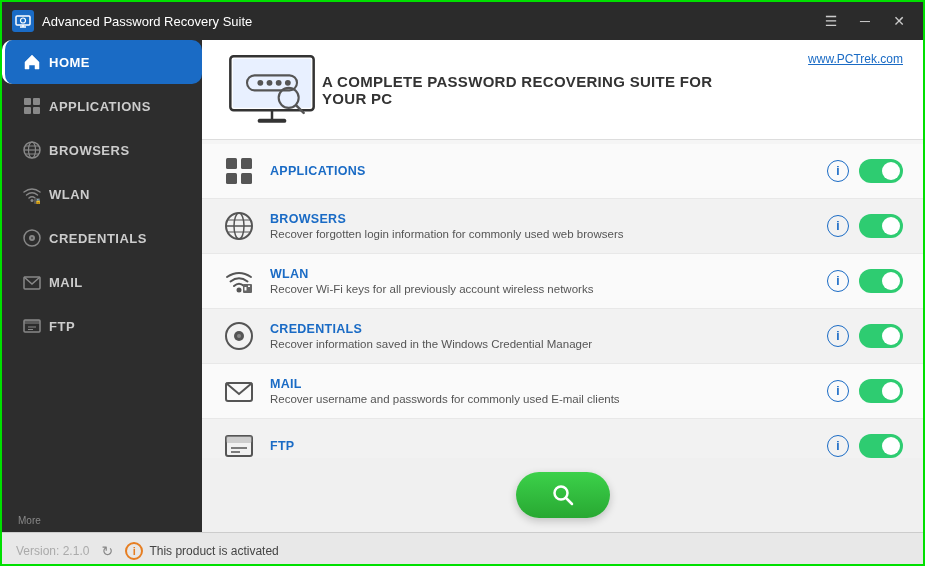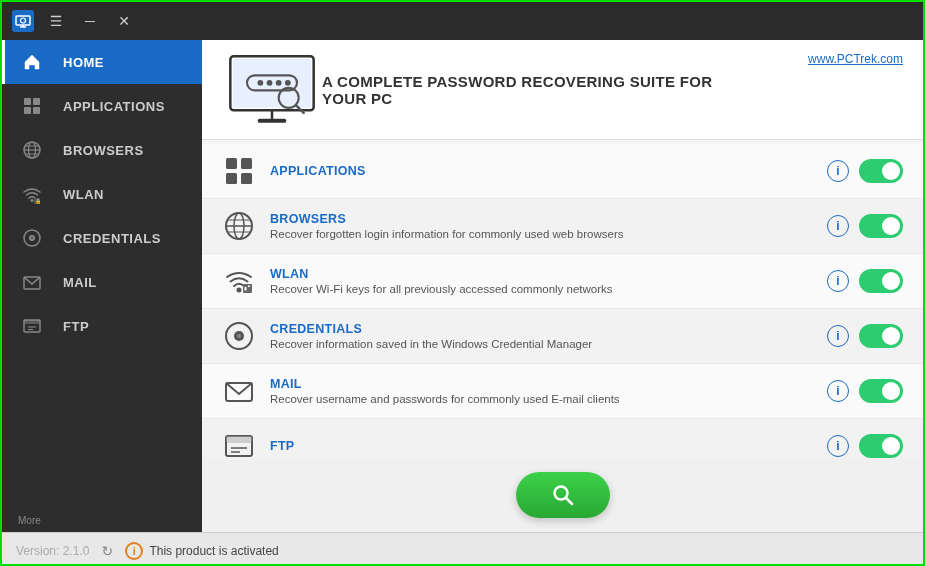--- a/index.html
+++ b/index.html
@@ -71,22 +71,23 @@
     }
     .sidebar-item {
       display: flex;
       align-items: center;
       padding: 11px 16px;
       color: #ccc;
       cursor: pointer;
       font-size: 13px;
       font-weight: 600;
       letter-spacing: 0.5px;
-      gap: 20px;
+      gap: 6px;
       border-left: 3px solid transparent;
+      border-radius: 10px;
     }
     .sidebar-item.active {
       background: #1a6bc5;
       color: #fff;
       border-left: 3px solid #fff;
     }
     .sidebar-item .icon {
       width: 22px;
       height: 22px;
       display: flex;
@@ -293,20 +294,21 @@
 
 <div class="title-bar">
   <div class="title-bar-icon">
     <svg width="16" height="16" viewBox="0 0 16 16">
       <rect x="1" y="3" width="14" height="9" rx="1" fill="none" stroke="#fff" stroke-width="1.5"></rect>
       <circle cx="8" cy="7.5" r="2.5" fill="none" stroke="#fff" stroke-width="1.2"></circle>
       <line x1="8" y1="12" x2="8" y2="14" stroke="#fff" stroke-width="1.5"></line>
       <line x1="5" y1="14" x2="11" y2="14" stroke="#fff" stroke-width="1.5"></line>
     </svg>
   </div>
+  <span class="title-bar-text">Advanced Password Recovery Suite</span>
   <div class="title-bar-controls">
     <div class="title-btn">☰</div>
     <div class="title-btn">─</div>
     <div class="title-btn close">✕</div>
   </div>
 </div>
 
 <div class="main-layout">
 
   <div class="sidebar">
@@ -471,21 +473,21 @@
             <path d="M6.5 15.5 Q15 9 23.5 15.5" fill="none" stroke="#555" stroke-width="2" stroke-linecap="round"></path>
             <path d="M10 20 Q15 15.5 20 20" fill="none" stroke="#555" stroke-width="2" stroke-linecap="round"></path>
             <circle cx="15" cy="24" r="2.5" fill="#555"></circle>
             <rect x="19" y="18" width="9" height="9" rx="1" fill="#666"></rect>
             <rect x="20.5" y="21" width="2" height="3.5" rx="0.5" fill="#fff"></rect>
             <rect x="24" y="19.5" width="2" height="1.5" rx="0.3" fill="#fff"></rect>
           </svg>
         </div>
         <div class="feature-text">
           <div class="feature-title">WLAN</div>
-          <div class="feature-desc">Recover Wi-Fi keys for all previously accessed commonly networks</div>
+          <div class="feature-desc">Recover Wi-Fi keys for all previously account wireless networks</div>
         </div>
         <div class="feature-actions">
           <div class="info-btn">i</div>
           <div class="toggle"></div>
         </div>
       </div>
 
       <div class="feature-item">
         <div class="feature-icon">
           <svg width="30" height="30" viewBox="0 0 30 30">

